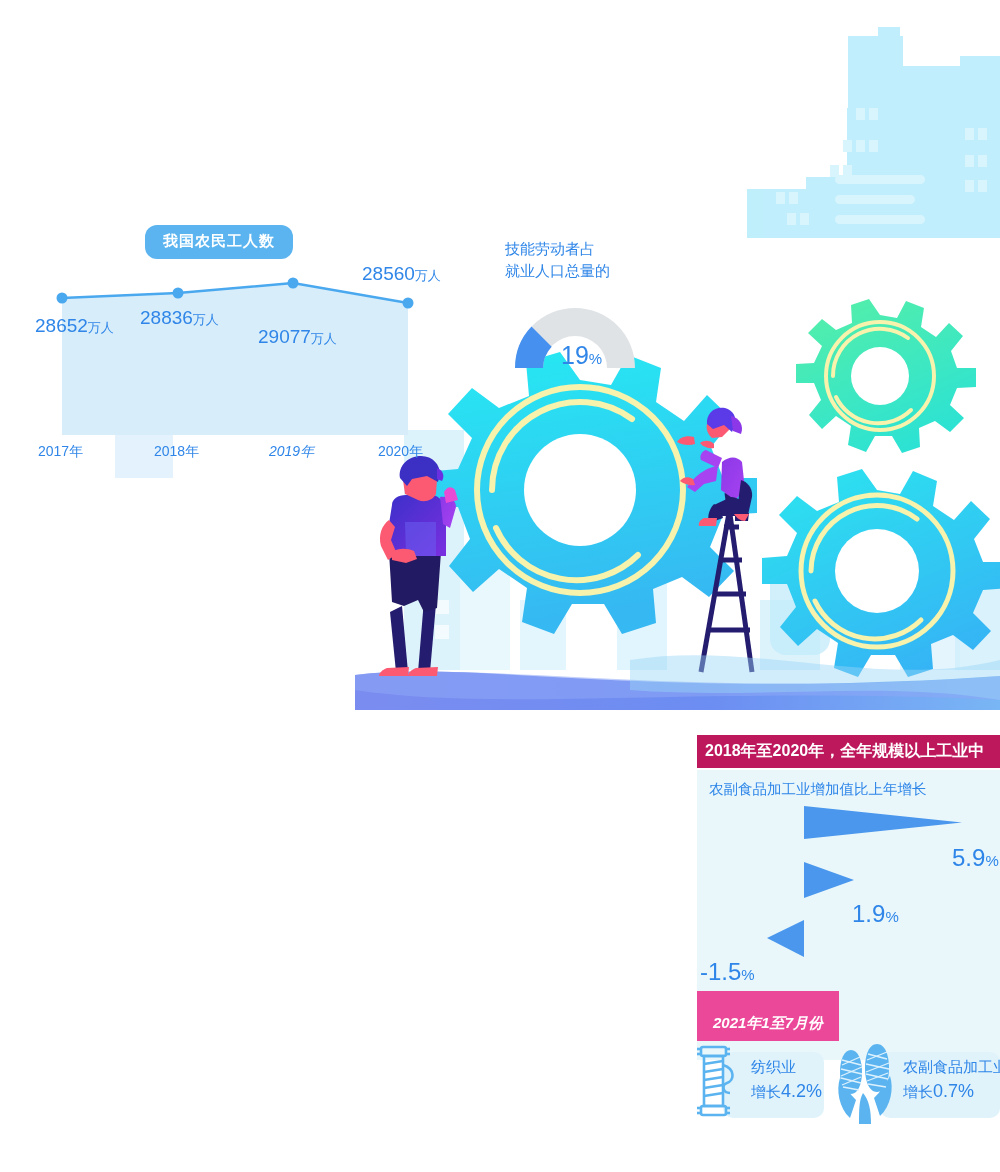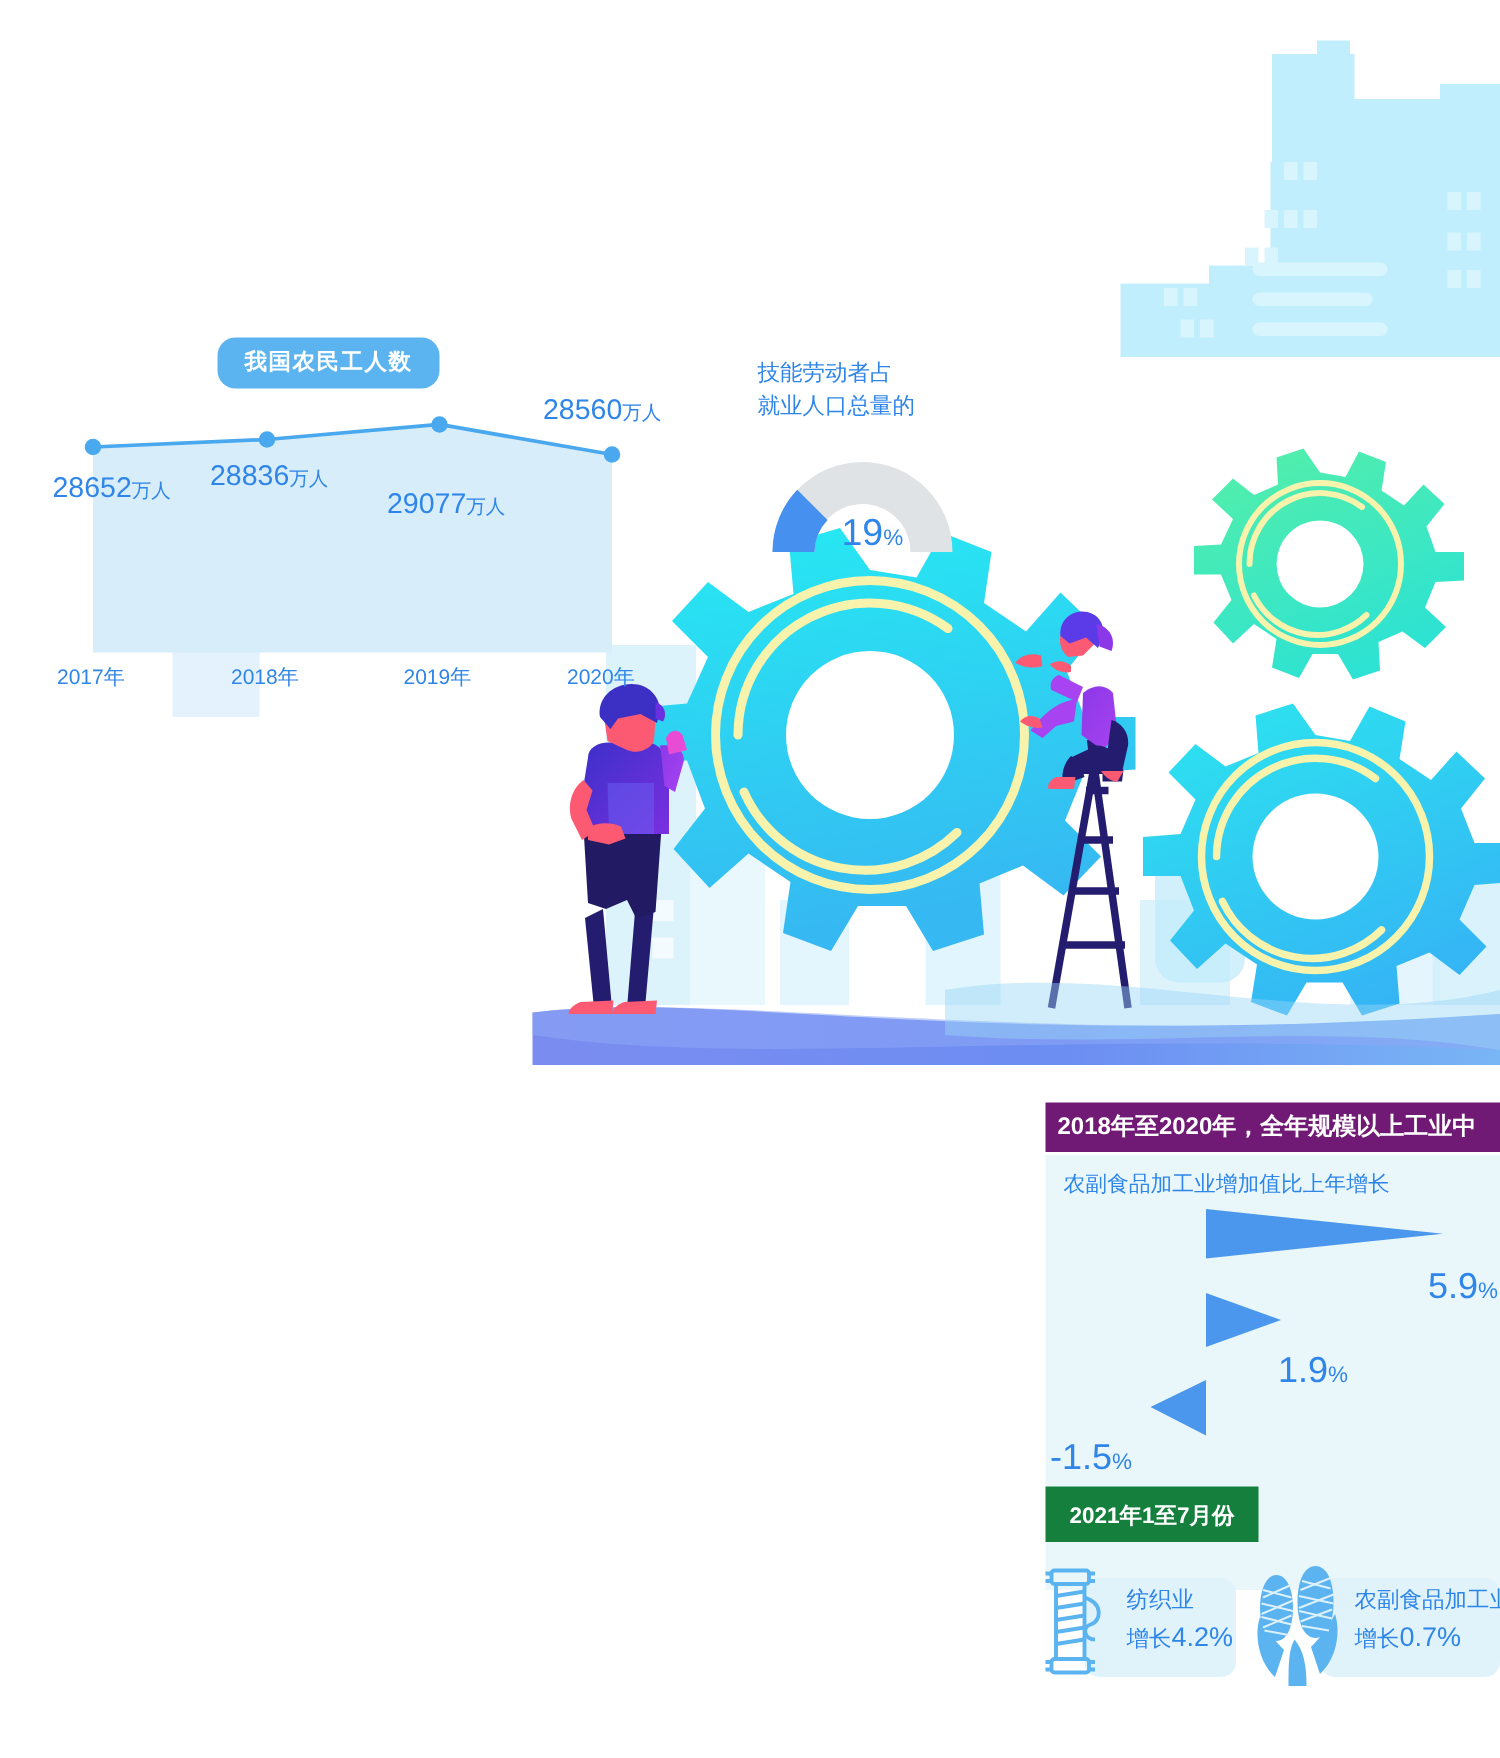--- a/index.html
+++ b/index.html
@@ -42,38 +42,39 @@
   .gauge-wrap{position:relative;width:140px;height:82px;margin-top:14px;}
   .gauge-val{
     position:absolute;left:56px;top:45px;
     color:#2f86e8;font-size:25px;white-space:nowrap;
   }
   .gauge-val .pct{font-size:15px;}
 
   
   #right-panel{left:697px;top:770px;width:303px;height:290px;background:#e9f7fb;}
   #panel-header{
-    left:697px;top:735px;width:303px;height:33px;background:#701a75;
+    left:697px;top:735px;width:303px;height:33px;background:#be185d;
     color:#ffffff;font-size:16px;font-weight:bold;letter-spacing:0px;
     display:flex;align-items:center;padding-left:8px;box-sizing:border-box;
     white-space:nowrap;overflow:hidden;
   }
   #panel-sub{
     left:709px;top:780px;color:#2f86e8;font-size:14.5px;white-space:nowrap;
   }
   .tri-val{
     position:absolute;color:#2f86e8;font-size:24px;white-space:nowrap;margin-top:34px;
   }
   .tri-val .pct{font-size:15px;}
 
   
   #period-badge{
-    left:697px;top:991px;background:#15803d;color:#fff;
-    font-size:15px;font-weight:bold;padding:10px 16px 8px 16px;
+    left:697px;top:991px;background:#ec4899;color:#fff;
+    font-size:15px;font-weight:bold;padding:23px 16px 8px 16px;
     white-space:nowrap;
+    font-style:italic;
   }
   .mini-card{
     position:absolute;height:66px;background:#e0f3fb;border-radius:10px;
   }
   .mini-text{
     position:absolute;color:#2f86e8;font-size:15px;line-height:1.55;white-space:nowrap;
   }
   .mini-text .big{font-size:18px;}
 </style>
 </head>
@@ -239,21 +240,21 @@
       <circle cx="378" cy="78" r="5.5" fill="#4aa8ef"></circle>
     </svg>
 
     <div class="pt-label" style="left:5px;top:90px;"><span>28652</span><span class="unit">万人</span></div>
     <div class="pt-label" style="left:110px;top:82px;"><span>28836</span><span class="unit">万人</span></div>
     <div class="pt-label" style="left:228px;top:72px;margin-top:29px;"><span>29077</span><span class="unit">万人</span></div>
     <div class="pt-label" style="left:332px;top:38px;"><span>28560</span><span class="unit">万人</span></div>
 
     <div class="axis-label" style="left:8px;">2017年</div>
     <div class="axis-label" style="left:124px;">2018年</div>
-    <div class="axis-label" style="left:239px;">2019年</div>
+    <div class="axis-label" style="left:239px;font-style:italic;">2019年</div>
     <div class="axis-label" style="left:348px;">2020年</div>
   </div>
 
   <div class="gauge-block" style="left:505px;top:238px;">
     <div class="gauge-caption">
       <div>技能劳动者占</div>
       <div>就业人口总量的</div>
     </div>
     <div class="gauge-wrap">
       <svg width="140" height="82" viewBox="0 0 140 82">

